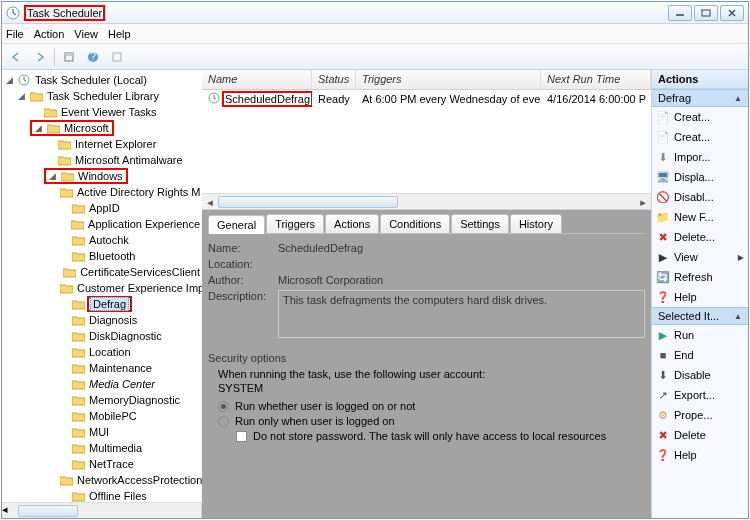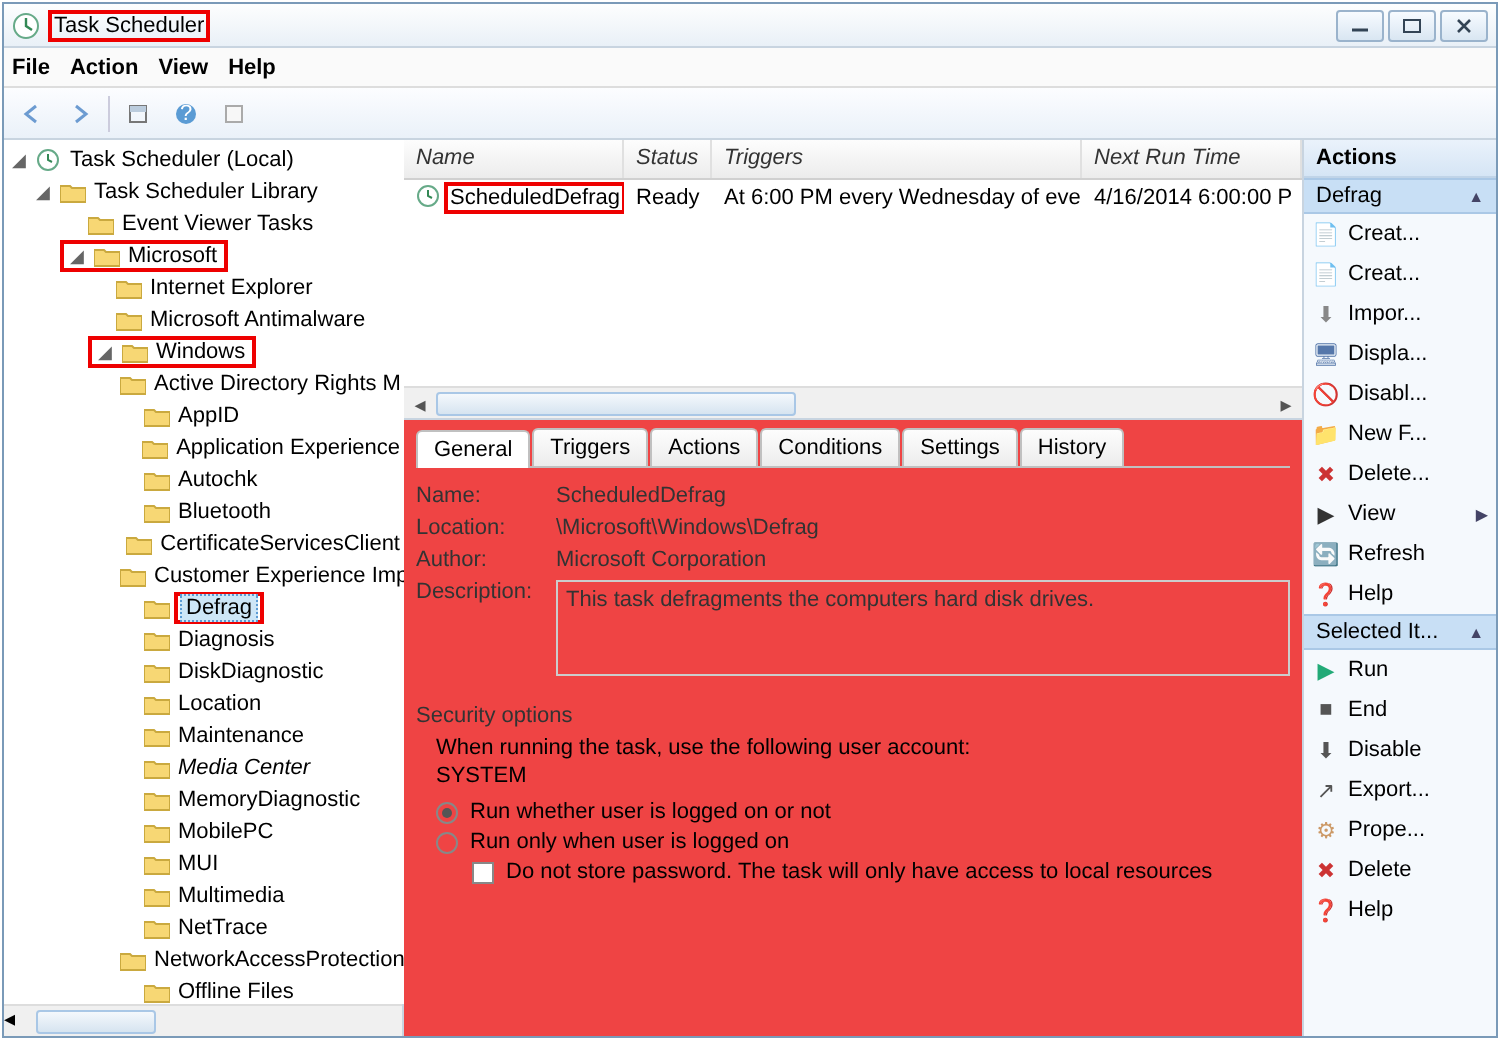--- a/index.html
+++ b/index.html
@@ -5,21 +5,21 @@
 * { box-sizing: border-box; margin: 0; padding: 0; font-family: "Segoe UI", Tahoma, sans-serif; font-size: 11px; }
 html, body { width: 750px; height: 520px; overflow: hidden; }
 .window { width: 748px; height: 518px; border: 1px solid #7a9ab8; background: #f0f0f0; display: flex; flex-direction: column; margin: 1px; }
 .titlebar { height: 22px; background: linear-gradient(#fdfefe, #e9f0f7); display: flex; align-items: center; padding: 0 4px; border-bottom: 1px solid #c8d4e0; }
 .titlebar .icon { width: 14px; height: 14px; margin-right: 4px; }
 .titlebar .title { flex: 0 0 auto; }
 .titlebar .spacer { flex: 1; }
 .winbtn { width: 24px; height: 16px; margin-left: 2px; background: linear-gradient(#f7fbff, #d9e6f2); border: 1px solid #9ab3cc; border-radius: 2px; display: flex; align-items: center; justify-content: center; cursor: pointer; }
 .winbtn.close { background: linear-gradient(#f7fbff, #d9e6f2); }
 .menubar { height: 20px; background: #fafafa; border-bottom: 1px solid #ddd; display: flex; align-items: center; padding: 0 4px; gap: 10px; }
-.menubar span { cursor: default; font-weight: bold; }
+.menubar span { cursor: default; }
 .toolbar { height: 26px; background: linear-gradient(#fcfdff, #eaf1f9); border-bottom: 1px solid #c8d4e0; display: flex; align-items: center; padding: 0 4px; gap: 4px; }
 .tbtn { width: 20px; height: 20px; display: flex; align-items: center; justify-content: center; border: 1px solid transparent; border-radius: 2px; }
 .body { flex: 1; display: flex; min-height: 0; }
 .tree { width: 200px; border-right: 1px solid #c8d4e0; background: #fff; overflow: auto; padding: 2px 0; }
 .tree-row { display: flex; align-items: center; height: 16px; padding-left: 4px; white-space: nowrap; cursor: default; }
 .tree-row .tw { width: 11px; text-align: center; color: #666; font-size: 9px; cursor: pointer; }
 .tree-row .fi { width: 14px; height: 12px; margin: 0 2px; display: inline-flex; align-items: center; justify-content: center; }
 .tree-row .lbl { padding: 0 2px; }
 .tree-row.sel .lbl { background: #cde6f7; border: 1px dotted #5a9bd4; }
 .hl { border: 2px solid #e00; padding: 0 1px; }
@@ -27,21 +27,21 @@
 .mid { flex: 1; display: flex; flex-direction: column; min-width: 0; border-right: 1px solid #c8d4e0; }
 .list { height: 140px; background: #fff; border-bottom: 1px solid #c8d4e0; display: flex; flex-direction: column; }
 .list-head { height: 20px; background: linear-gradient(#fdfdfd, #ececec); border-bottom: 1px solid #d0d0d0; display: flex; }
 .list-head .col { border-right: 1px solid #e0e0e0; padding: 3px 6px; color: #333; font-style: italic; }
 .list-body { flex: 1; overflow: auto; }
 .list-row { display: flex; height: 18px; align-items: center; }
 .list-row .cell { padding: 0 6px; white-space: nowrap; overflow: hidden; }
 .hscroll { height: 16px; background: #f0f0f0; border-top: 1px solid #ddd; position: relative; }
 .hscroll .thumb { position: absolute; left: 16px; top: 2px; width: 180px; height: 12px; background: linear-gradient(#f4f8fc, #d6e4f0); border: 1px solid #a9c7e6; border-radius: 2px; }
 .hscroll .ar { position: absolute; top: 0; width: 16px; height: 16px; display: flex; align-items: center; justify-content: center; color: #555; }
-.detail { flex: 1; background: #ef4444; overflow: auto; padding: 4px 6px; }
+.detail { flex: 1; background: #a3a3a3; overflow: auto; padding: 4px 6px; }
 .tabs { display: flex; border-bottom: 1px solid #c0c0c0; margin-bottom: 8px; }
 .tab { padding: 3px 8px; border: 1px solid #c0c0c0; border-bottom: none; background: linear-gradient(#fdfdfd, #ececec); margin-right: 1px; border-radius: 3px 3px 0 0; cursor: pointer; }
 .tab.active { background: #fff; position: relative; top: 1px; }
 .field-row { display: flex; margin: 4px 0; }
 .field-row .flabel { width: 70px; color: #333; }
 .field-row .fval { flex: 1; color: #333; }
 .sec-head { margin-top: 14px; margin-bottom: 4px; color: #333; }
 .radio-row, .check-row { display: flex; align-items: center; margin: 3px 0 3px 10px; gap: 6px; }
 .radio { width: 11px; height: 11px; border: 1px solid #888; border-radius: 50%; display: inline-flex; align-items: center; justify-content: center; }
 .radio.checked::after { content: ""; width: 5px; height: 5px; background: #555; border-radius: 50%; }
@@ -425,21 +425,20 @@
           <div class="tab">Conditions</div>
           <div class="tab">Settings</div>
           <div class="tab">History</div>
         </div>
         <div class="field-row">
             <div class="flabel">Name:</div>
             <div class="fval">ScheduledDefrag</div>
           </div>
         <div class="field-row">
             <div class="flabel">Location:</div>
-            <div class="fval">\Microsoft\Windows\Defrag</div>
           </div>
         <div class="field-row">
             <div class="flabel">Author:</div>
             <div class="fval">Microsoft Corporation</div>
           </div>
         <div class="field-row">
             <div class="flabel">Description:</div>
             <div class="fval" style="border:1px solid #ccc;padding:3px 4px;height:48px">This task defragments the computers hard disk drives.</div>
           </div>
 

